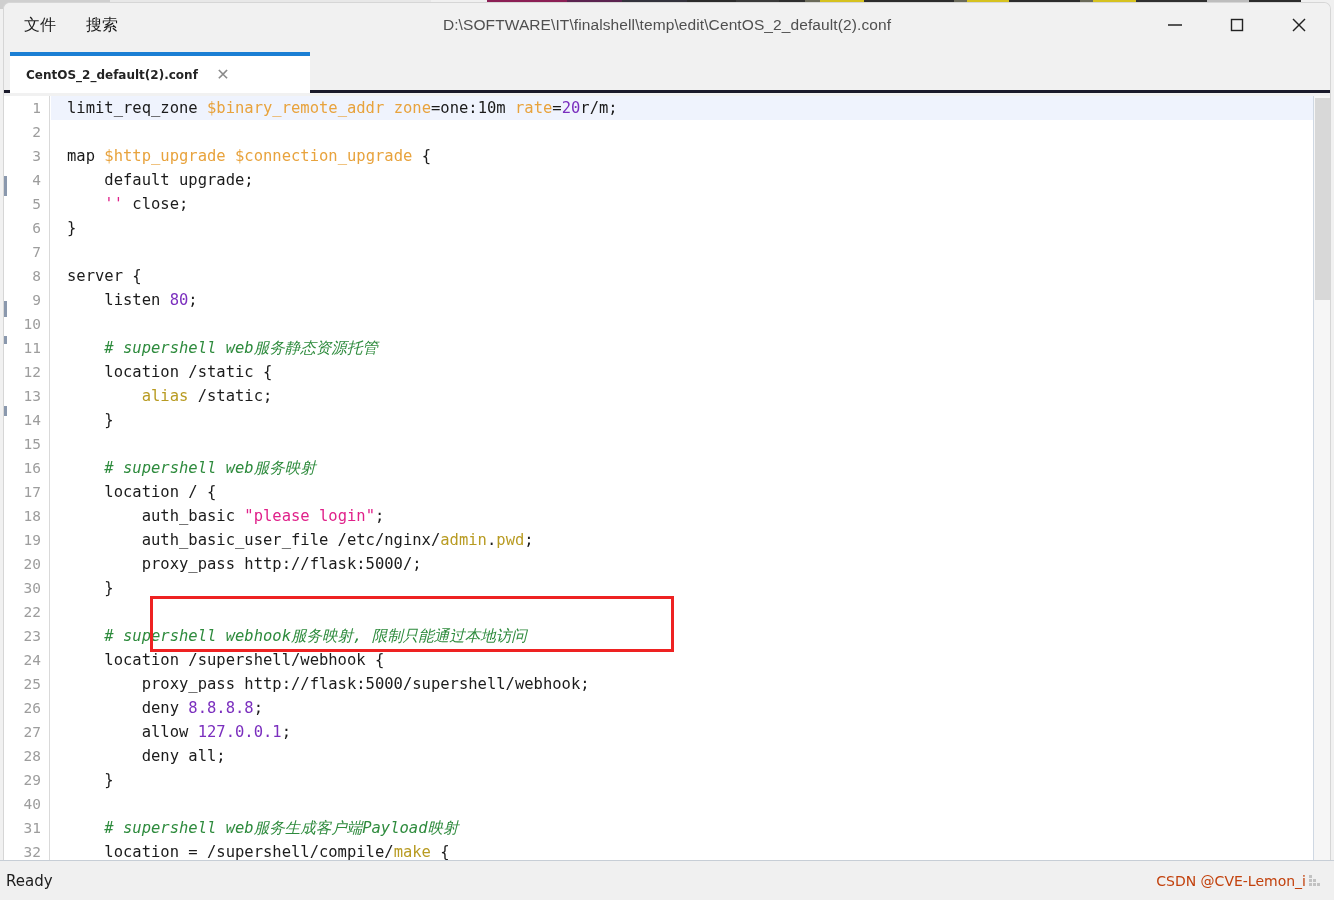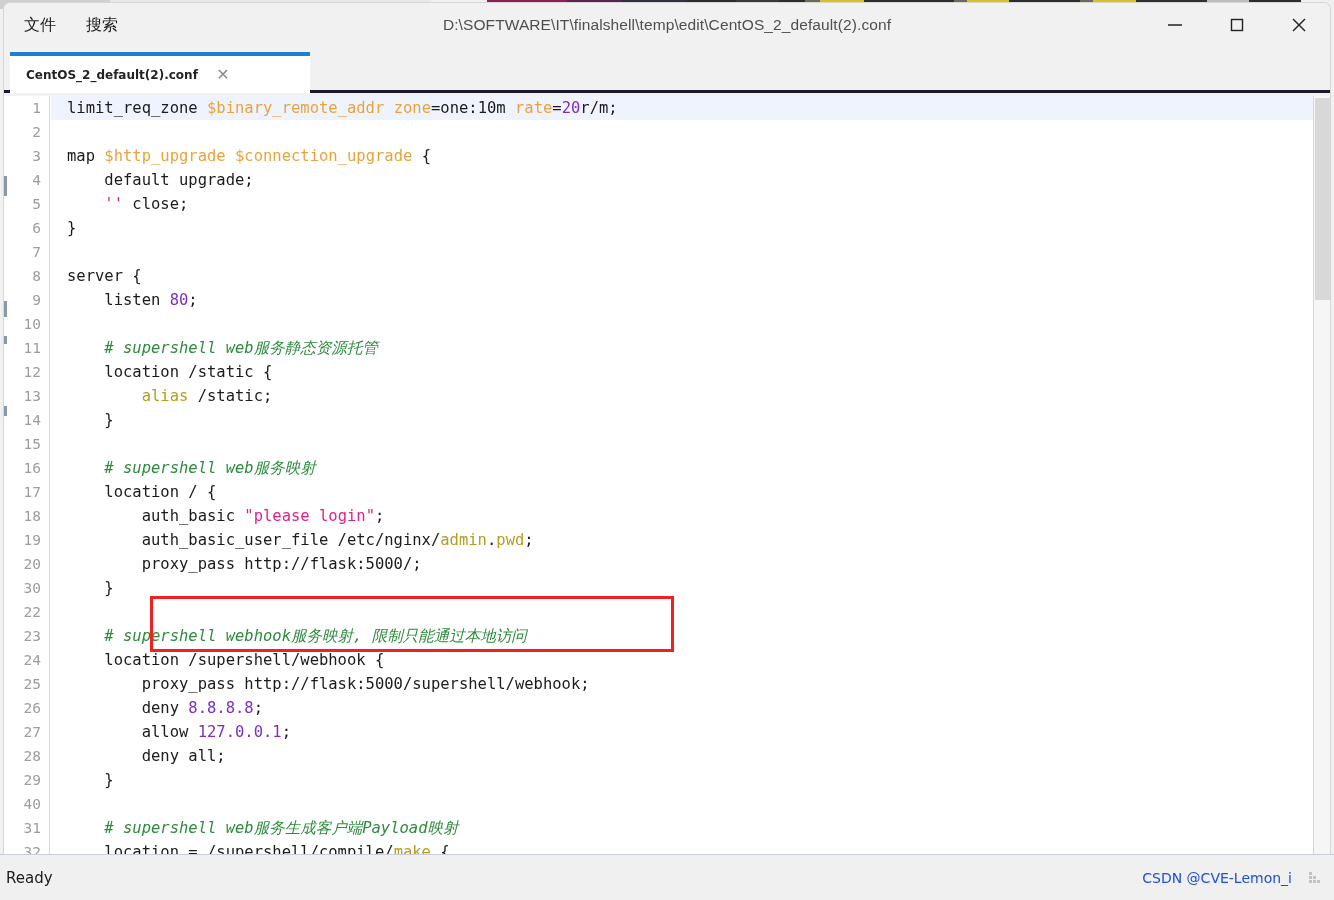--- a/index.html
+++ b/index.html
@@ -188,37 +188,37 @@
   }
   .sliver-mark {
     position: absolute; left: 0;
     width: 3px; background: #8a98ad;
   }
 
   
   .statusbar {
     position: absolute;
     left: 0; bottom: 0;
-    width: 1334px; height: 46px;
+    width: 1334px; height: 40px;
     background: #f0f0f0;
     border-top: 1px solid #c7ced6;
     box-sizing: border-box;
     display: flex; align-items: center;
   }
   .status-text {
     font-size: 15px; color: #1c1c1c;
     padding-left: 6px;
     font-family: "DejaVu Sans", "Liberation Sans", sans-serif;
   }
   .watermark {
     position: absolute; right: 14px; top: 50%;
     transform: translateY(-50%);
-    font-size: 14px; color: #1d4ed8;
+    font-size: 14px; color: #c2410c;
     font-family: "DejaVu Sans", "Liberation Sans", sans-serif;
-    display: flex; align-items: center; gap: 17px;
+    display: flex; align-items: center; gap: 3px;
   }
   .wm-dots {
     display: grid;
     grid-template-columns: repeat(3, 3px);
     grid-template-rows: repeat(3, 3px);
     gap: 1px;
     margin-bottom: 1px;
   }
   .wm-dot { width: 3px; height: 3px; background: #c2c2c2; }
 </style>

